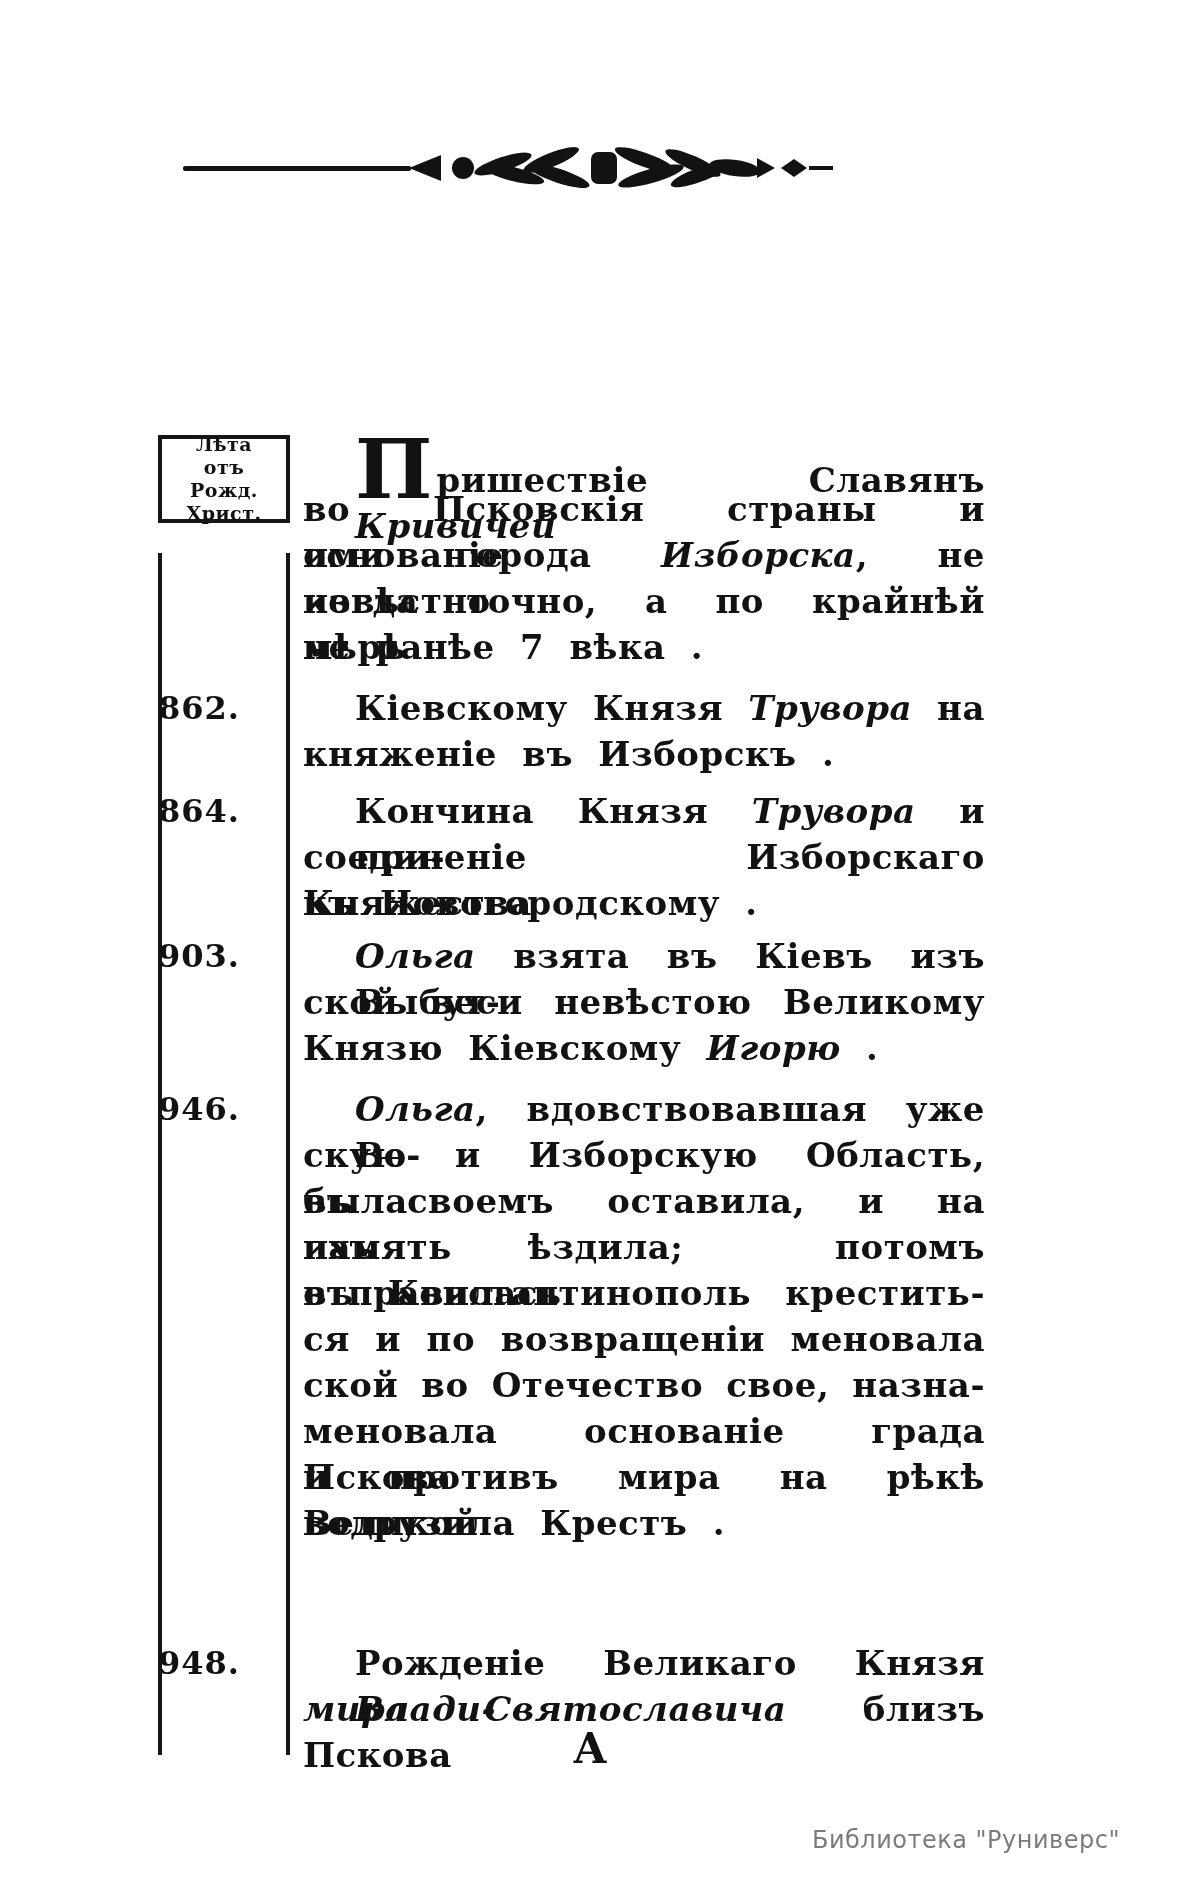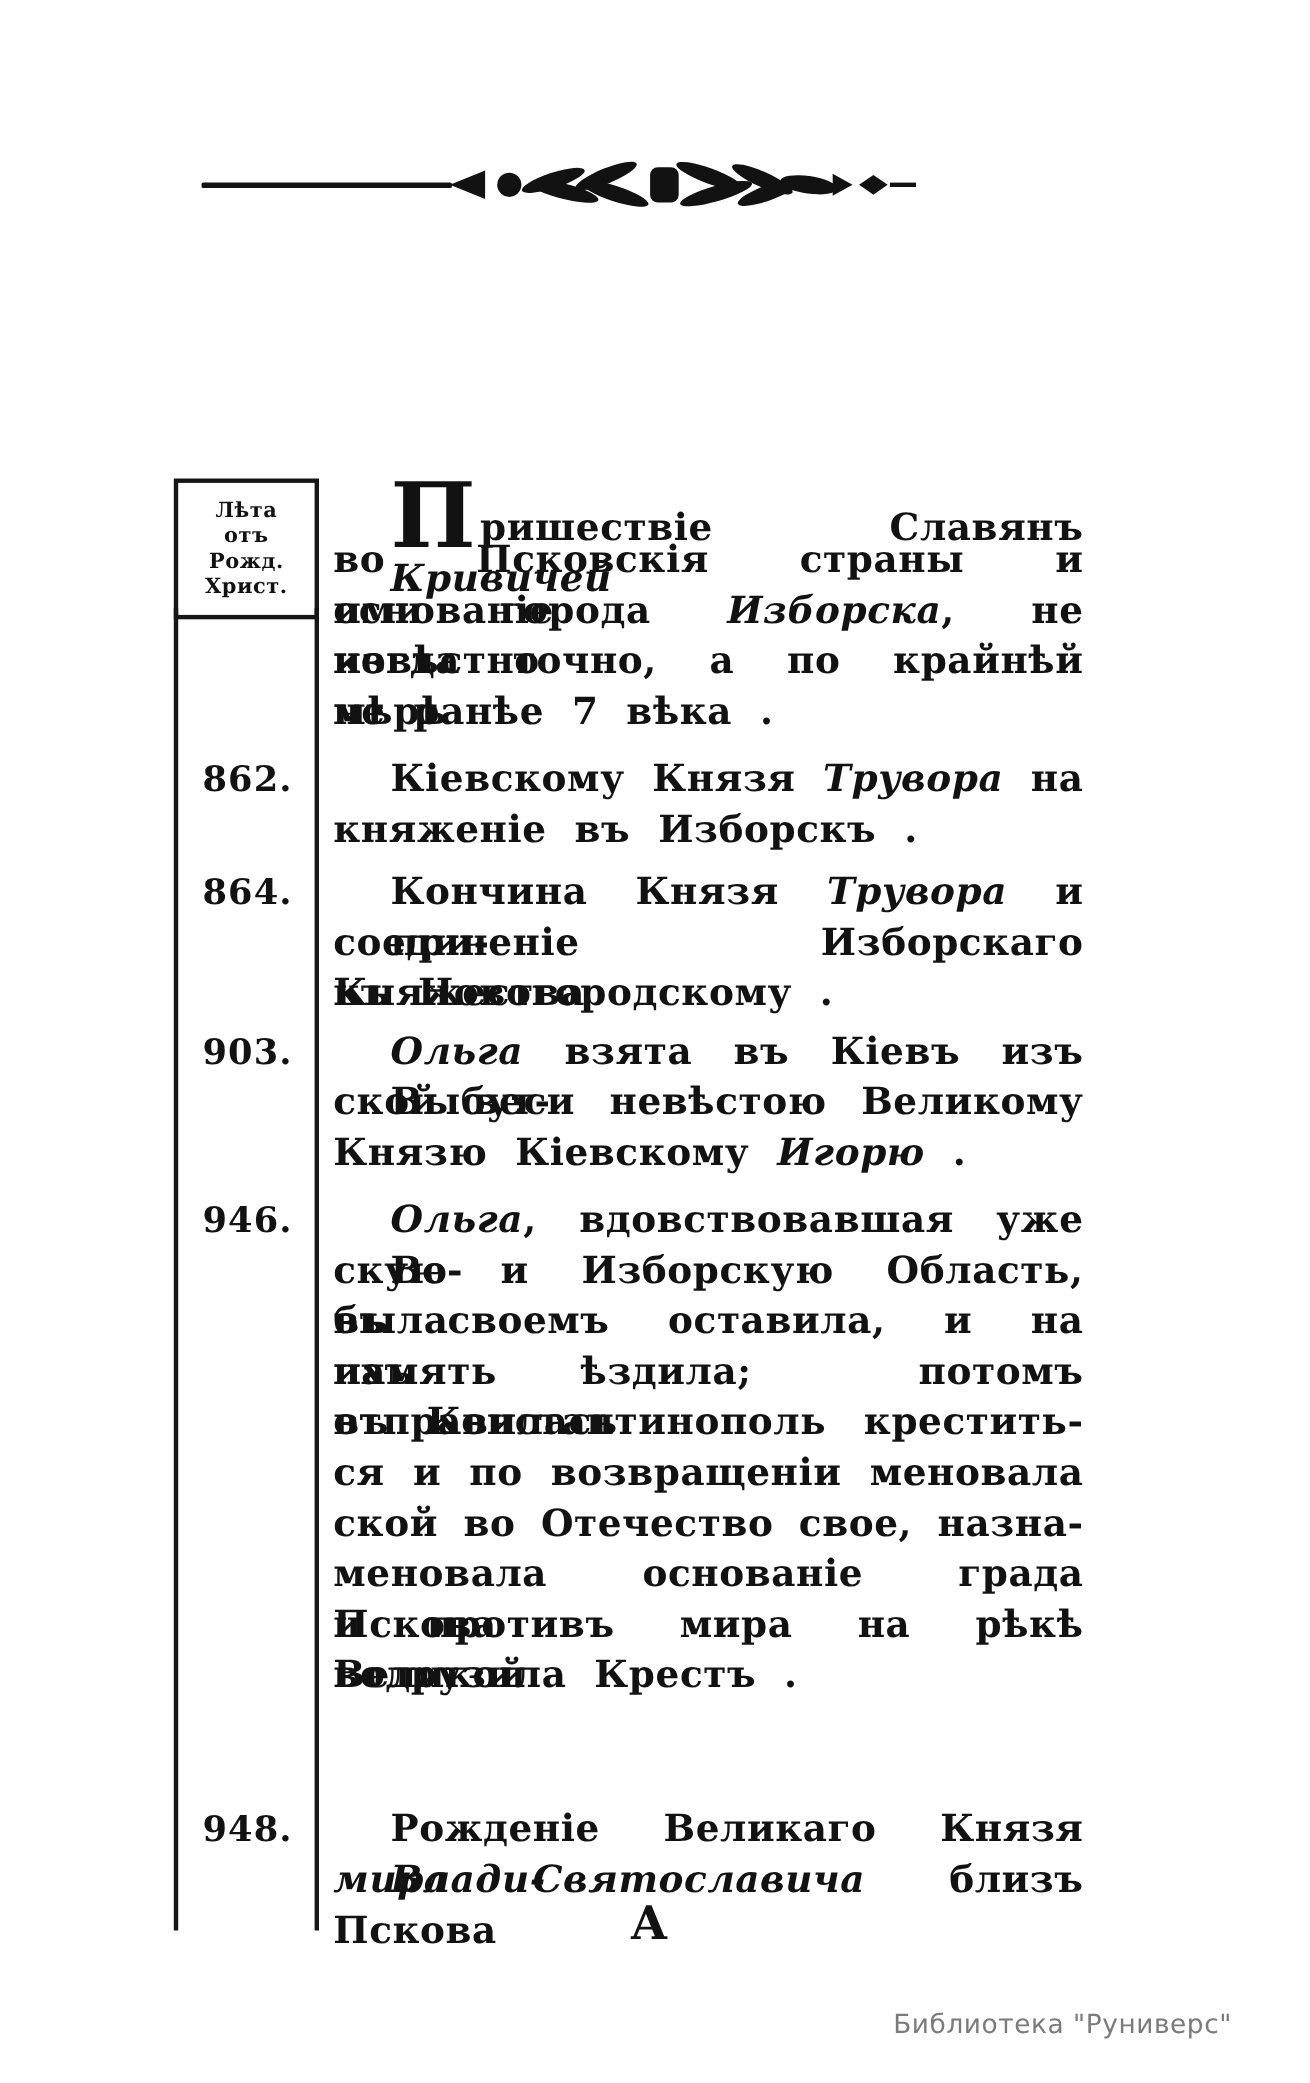--- a/index.html
+++ b/index.html
@@ -5,21 +5,21 @@
   html,body { margin:0; padding:0; background:#e8e8e8; }
   .page {
     position:relative; width:1191px; height:1894px;
     background:#ffffff; overflow:hidden; color:#121212;
     font-family:"DejaVu Serif", serif;
   }
   .ornament { position:absolute; left:183px; top:146px; }
 
   
   .header-box {
-    position:absolute; left:158px; top:435px; width:132px; height:128px;
+    position:absolute; left:158px; top:435px; width:132px; height:88px;
     box-sizing:border-box; border:4px solid #161616;
     display:flex; flex-direction:column; justify-content:center; align-items:center;
     font-weight:bold; font-size:19px; line-height:23px; letter-spacing:0.5px;
     text-align:center;
   }
   .vline { position:absolute; top:553px; height:1202px; width:4px; background:#161616; }
   .vline.left  { left:158px; }
   .vline.right { left:286px; }
 
   
@@ -32,21 +32,21 @@
   }
   .l0 { padding-left:52px; }
   .end { text-align-last:left; word-spacing:13px; }
   .it { font-style:italic; }
   .dropcap {
     font-size:82px; line-height:46px; letter-spacing:0;
     position:relative; top:6px; padding-right:4px;
   }
   .year {
     position:absolute; left:-145px; top:2px; width:108px;
-    text-align:right; font-weight:bold; font-size:32px; line-height:42px;
+    text-align:left; font-weight:bold; font-size:32px; line-height:42px;
     letter-spacing:1px;
   }
 
   .signature {
     position:absolute; left:535px; top:1724px; width:110px;
     text-align:center; font-weight:bold; font-size:42px;
   }
   .watermark {
     position:absolute; left:812px; top:1826px;
     font-family:"DejaVu Sans", sans-serif; font-size:24px; color:#7b7b7b;

